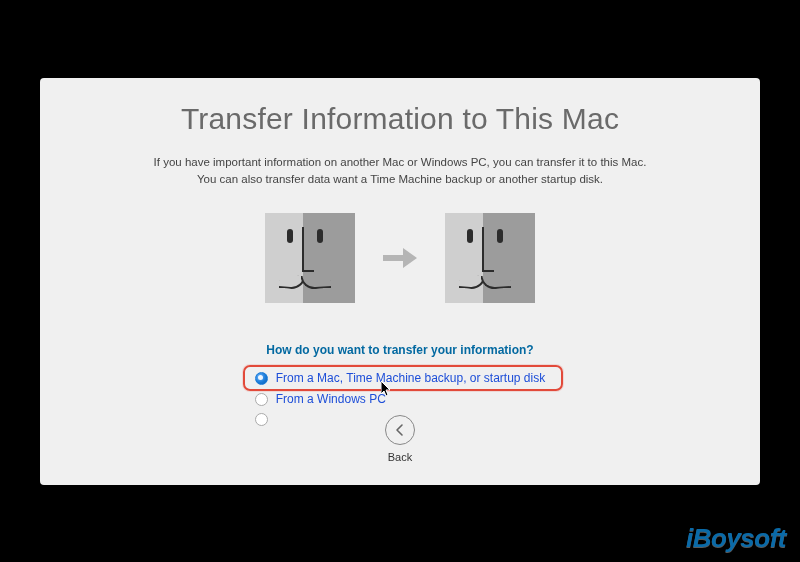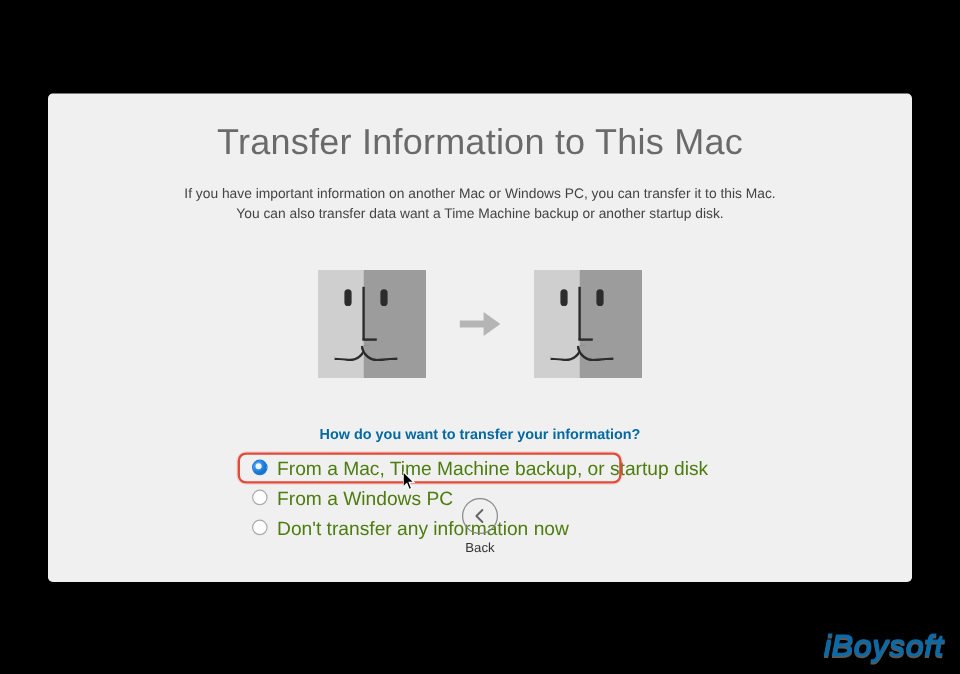--- a/index.html
+++ b/index.html
@@ -28,21 +28,21 @@
     color: #6a6a6a;
     letter-spacing: 0.2px;
     margin-bottom: 18px;
     text-align: center;
   }
   .subtitle {
     font-size: 11.5px;
     color: #444;
     text-align: center;
     line-height: 1.55;
-    margin-bottom: 36px;
+    margin-bottom: 24px;
   }
   .illustration {
     display: flex;
     align-items: center;
     justify-content: center;
     gap: 28px;
     margin-bottom: 40px;
   }
   .finder-face {
     width: 90px;
@@ -119,23 +119,24 @@
   }
   .options {
     display: flex;
     flex-direction: column;
     gap: 3px;
     margin-bottom: 40px;
     position: relative;
   }
   .option {
     display: flex;
+    align-items: center;
     gap: 8px;
-    font-size: 16px;
-    color: #4d7c0f;
+    font-size: 12px;
+    color: #1d4ed8;
     padding: 2px 4px;
     cursor: pointer;
   }
   .radio {
     width: 13px;
     height: 13px;
     border-radius: 50%;
     border: 1px solid #aaa;
     background: #fff;
     flex-shrink: 0;
@@ -258,21 +259,20 @@
     <label class="option">
       <span class="radio selected"></span>
       <span>From a Mac, Time Machine backup, or startup disk</span>
     </label>
     <label class="option">
       <span class="radio"></span>
       <span>From a Windows PC</span>
     </label>
     <label class="option">
       <span class="radio"></span>
-      <span>Don't transfer any information now</span>
     </label>
 
     <svg class="cursor-ptr" style="left:130px; top:12px;" width="12" height="16" viewBox="0 0 12 16">
       <path d="M0 0 L0 13 L3 10 L5 15 L7 14 L5 9 L9 9 Z" fill="#000" stroke="#fff" stroke-width="1"></path>
     </svg>
   </div>
 
   <div class="nav">
     <div class="nav-btn">
       <span class="nav-circle">

